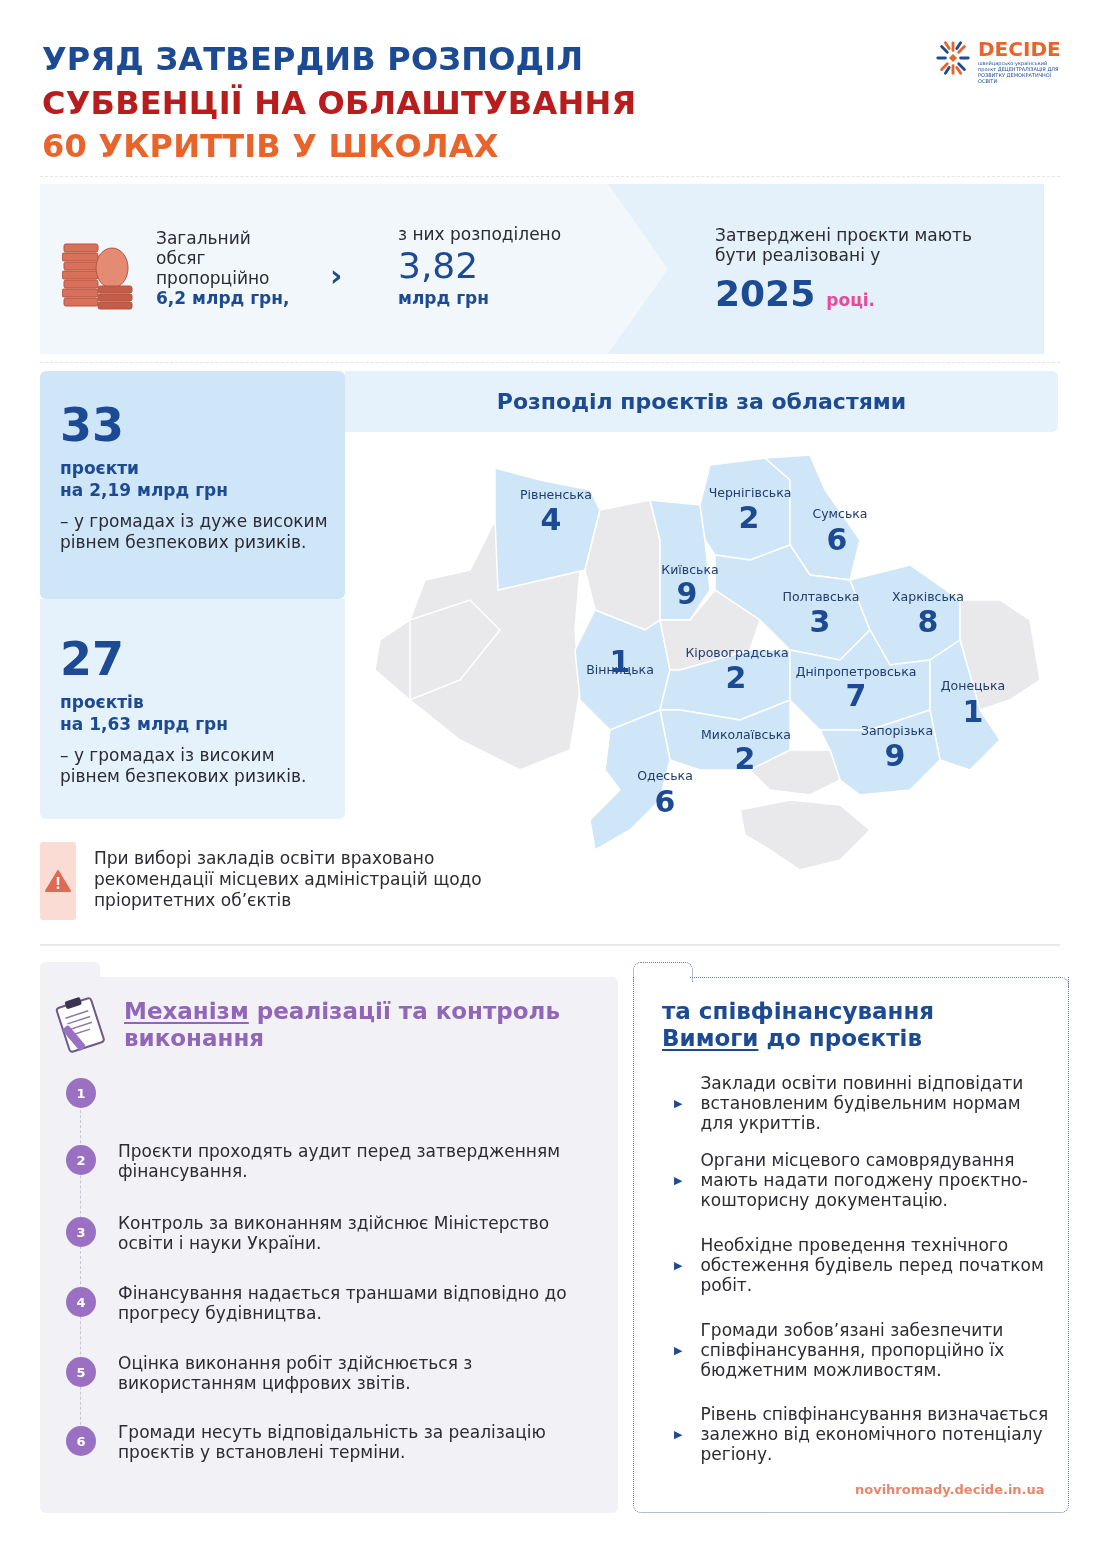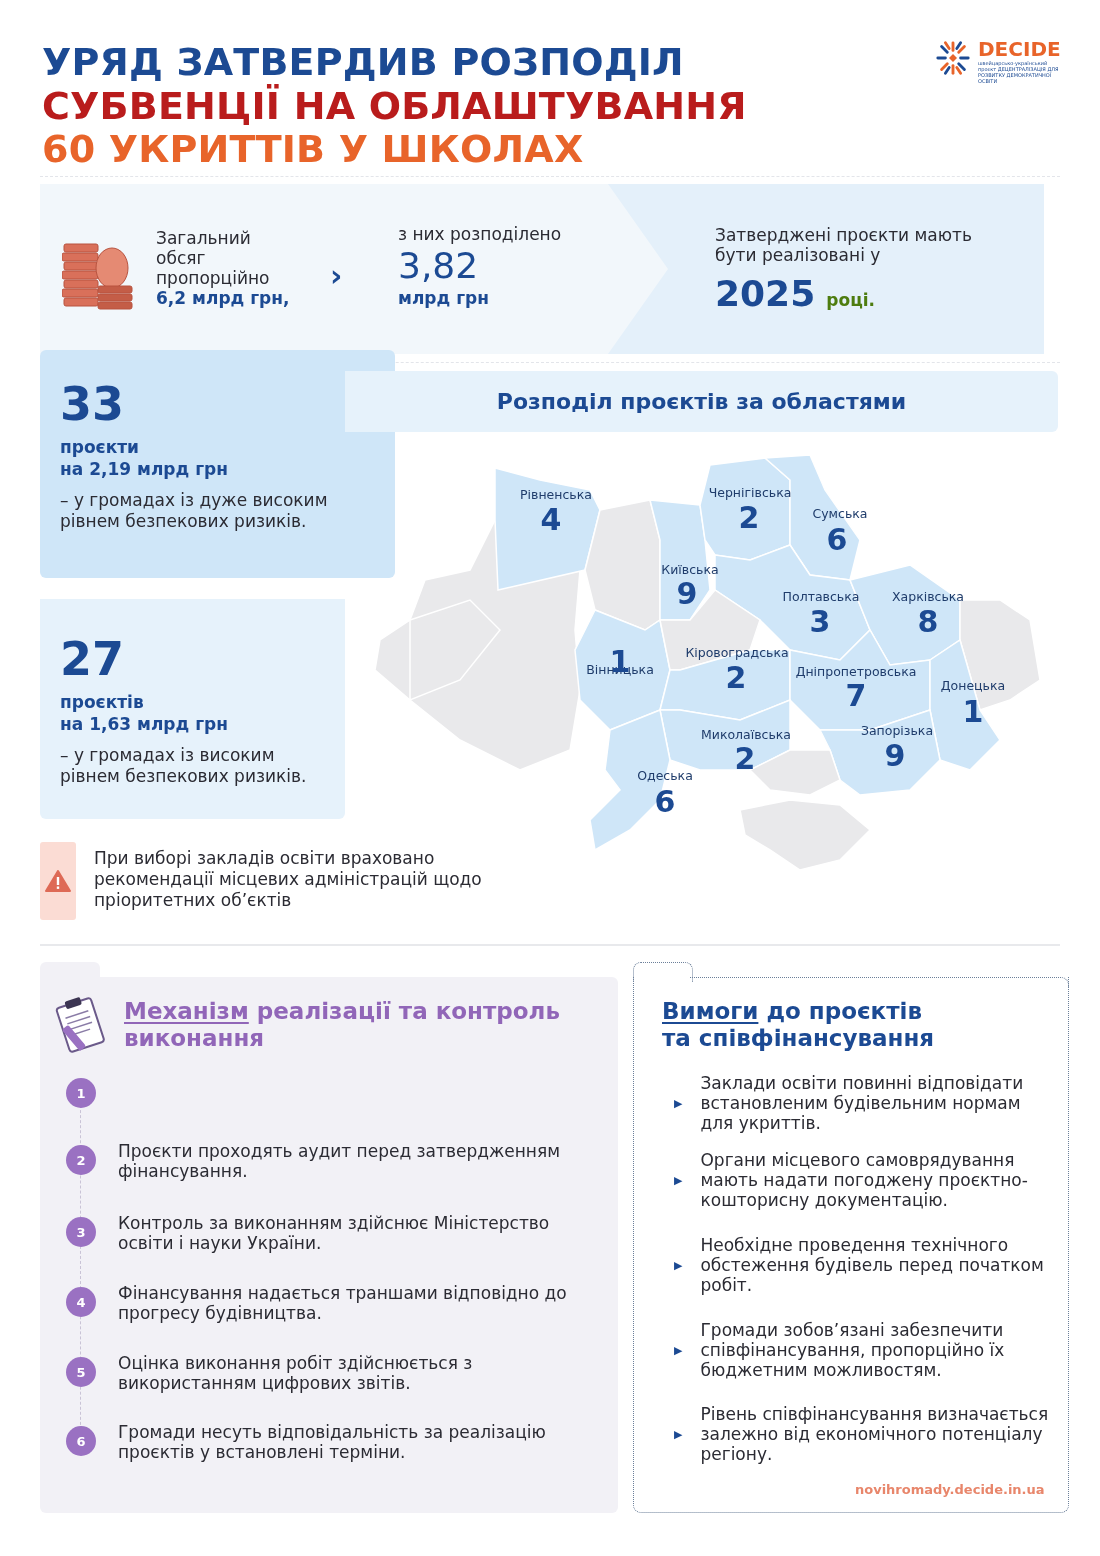--- a/index.html
+++ b/index.html
@@ -3,41 +3,41 @@
 <meta charset="utf-8">
 <style>
   * { box-sizing: border-box; margin: 0; padding: 0; }
   body {
     width: 1100px; height: 1556px; background: #ffffff;
     font-family: "DejaVu Sans", sans-serif; color: #2b2b33;
     position: relative; overflow: hidden;
   }
   .abs { position: absolute; }
   
-  .title-line { position: absolute; left: 42px; font-family: "DejaVu Sans", sans-serif; font-weight: 700; font-size: 38px; letter-spacing: 0.2px; white-space: nowrap; }
+  .title-line { position: absolute; left: 42px; font-family: "DejaVu Sans", sans-serif; font-weight: 700; font-size: 32px; letter-spacing: 0.2px; white-space: nowrap; }
   .t1 { top: 40px; color: #1c4a93; }
   .t2 { top: 84px; color: #b91c1c; }
   .t3 { top: 127px; color: #e8642a; }
   .logo { left: 934px; top: 38px; width: 130px; height: 48px; display: flex; align-items: flex-start; gap: 6px; }
   .logo-mark { width: 40px; height: 40px; }
   .logo-name { font-weight: 700; font-size: 20px; color: #e8642a; line-height: 22px; }
   .logo-sub { font-size: 5px; color: #1c4a93; line-height: 6px; width: 86px; }
   .dotted-sep { border-top: 1px dashed #e3e5ea; }
 
   
   .band { left: 40px; top: 184px; width: 1004px; height: 170px; background: #f2f7fb; }
   .band-right { left: 608px; top: 184px; width: 436px; height: 170px; background: #e4f0fa;
     clip-path: polygon(0 0, 100% 0, 100% 100%, 0 100%, 60px 50%); }
   .coins { left: 62px; top: 242px; width: 72px; height: 70px; }
   .txt-dark { color: #2b2b33; font-size: 17px; line-height: 20px; }
   .txt-blue-b { color: #1c4a93; font-weight: 700; }
   .chev { left: 330px; top: 258px; color: #1c4a93; font-size: 30px; font-weight: 700; }
 
   
-  .stat1 { left: 40px; top: 350px; width: 355px; height: 228px; background: #cfe6f8; border-radius: 6px; }
+  .stat1 { left: 40px; top: 371px; width: 305px; height: 228px; background: #cfe6f8; border-radius: 6px; }
   .stat2 { left: 40px; top: 599px; width: 305px; height: 220px; background: #e6f2fb; border-radius: 0 0 6px 6px; }
   .big-num { font-weight: 700; font-size: 46px; color: #1c4a93; line-height: 48px; }
   .stat-sub { font-weight: 700; font-size: 17px; color: #1c4a93; line-height: 22px; }
   .stat-desc { font-size: 17px; line-height: 21px; color: #2b2b33; }
 
   
   .map-head { left: 345px; top: 371px; width: 713px; height: 61px; background: #e6f2fb; border-radius: 0 6px 6px 0;
     display: flex; align-items: center; justify-content: center; font-weight: 700; font-size: 22px; color: #1c4a93; }
   .map { left: 370px; top: 450px; width: 700px; height: 460px; }
   .region-label { position: absolute; font-size: 12.5px; color: #1f3c6b; white-space: nowrap; transform: translateX(-50%); }
@@ -135,21 +135,21 @@
   <div class="txt-dark">з них розподілено</div>
   <div style="font-size:36px;font-weight:400;color:#1c4a93;line-height:44px;">3,82</div>
   <div class="txt-blue-b" style="font-size:17px;">млрд грн</div>
 </div>
 
 <div class="abs" style="left:715px;top:225px;">
   <div class="txt-dark">Затверджені проєкти мають</div>
   <div class="txt-dark">бути реалізовані у</div>
   <div style="margin-top:8px;">
     <span style="font-size:36px;font-weight:700;color:#1c4a93;">2025</span>
-    <span style="font-size:17px;font-weight:700;color:#4d7c0f;margin-left:6px;">році.</span>
+    <span style="font-size:17px;font-weight:700;color:#ec4899;margin-left:6px;">році.</span>
   </div>
 </div>
 
 <div class="abs dotted-sep" style="left:40px;top:362px;width:1020px;"></div>
 
 <div class="abs stat1">
   <div style="position:absolute;left:20px;top:30px;">
     <div class="big-num">33</div>
     <div class="stat-sub" style="margin-top:8px;">проєкти</div>
     <div class="stat-sub">на 2,19 млрд грн</div>
@@ -306,22 +306,22 @@
 <div class="step" style="top:1422px;">
   <div class="step-num">6</div>
   <div class="step-text">Громади несуть відповідальність за реалізацію проєктів у встановлені терміни.</div>
 </div>
 
 <div class="abs req-tab"></div>
 <div class="abs req-topline"></div>
 <div class="abs req"></div>
 
 <div class="abs req-title">
+  <div>та співфінансування</div>
   <div><u>Вимоги</u><span> до проєктів</span></div>
-  <div>та співфінансування</div>
 </div>
 
 <div class="bullet" style="top:1073px;">
   <span class="bullet-icon">▶</span>
   <span class="bullet-text">Заклади освіти повинні відповідати встановленим будівельним нормам для укриттів.</span>
 </div>
 <div class="bullet" style="top:1150px;">
   <span class="bullet-icon">▶</span>
   <span class="bullet-text">Органи місцевого самоврядування мають надати погоджену проєктно-кошторисну документацію.</span>
 </div>

